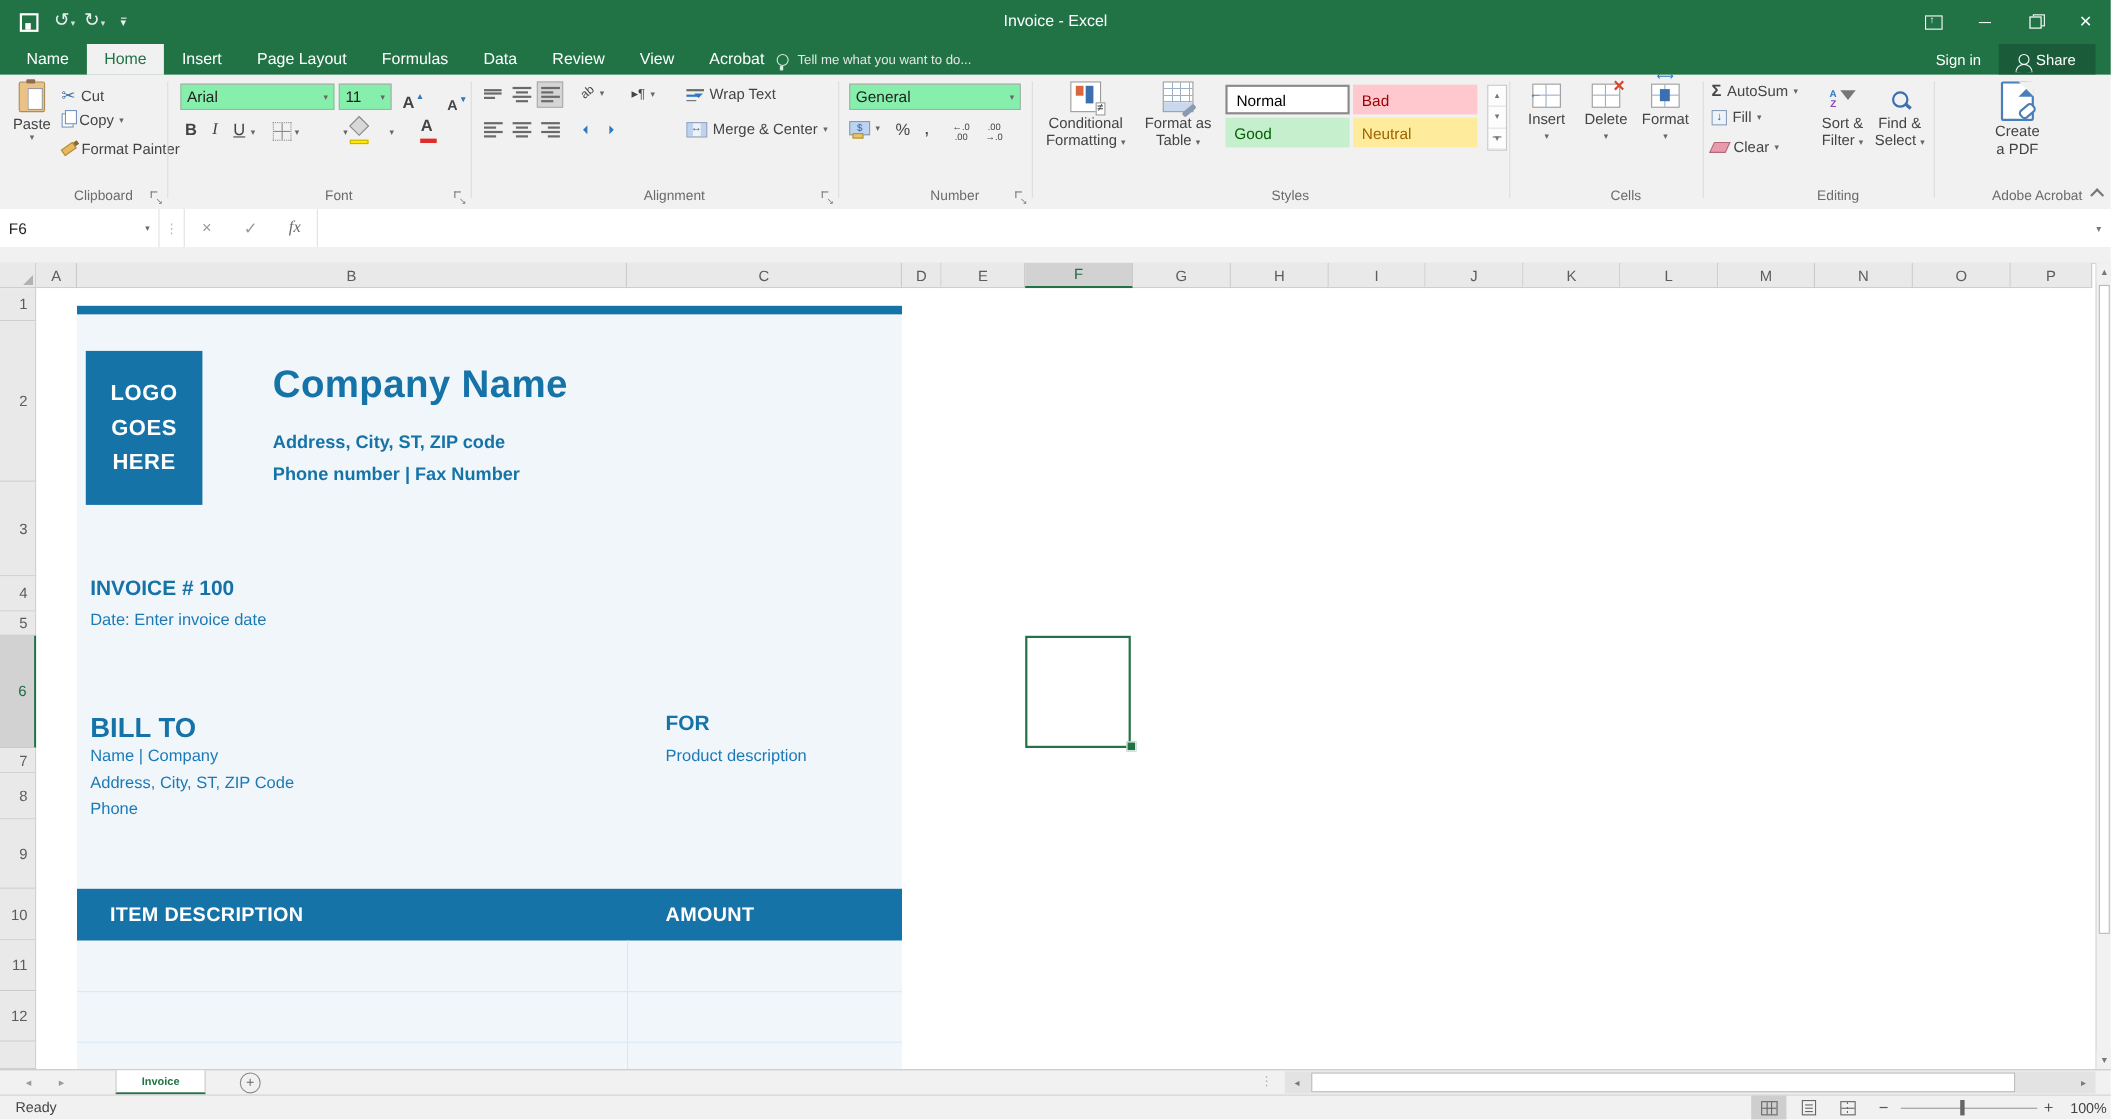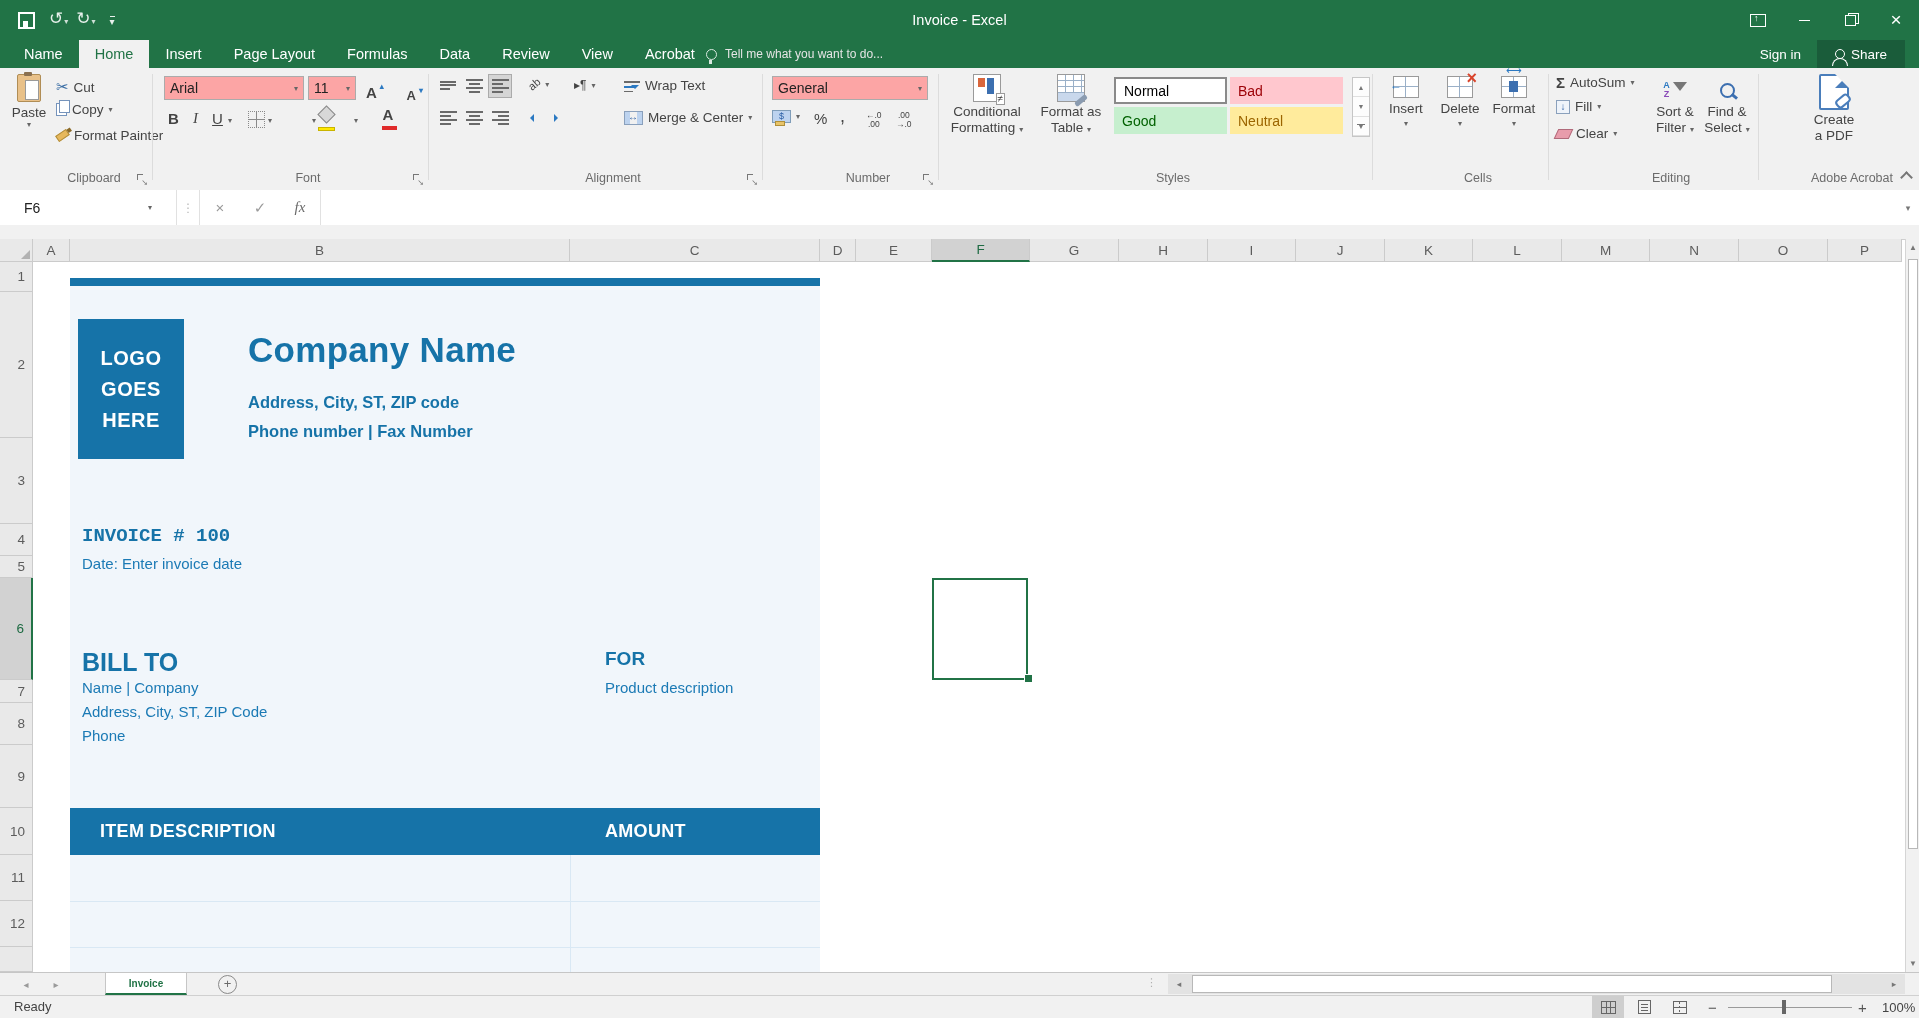--- a/index.html
+++ b/index.html
@@ -41,21 +41,21 @@
   #ribbon{position:absolute;left:0;top:68px;width:1919px;height:122px;background:#f1f1f1;border-bottom:1px solid #d5d5d5;font-size:13.5px;color:#444;}
   .rgroup{position:absolute;top:0;height:122px;}
   .gsep{position:absolute;top:6px;height:106px;width:1px;background:#dcdcdc;}
   .glabel{position:absolute;left:0;right:0;bottom:5px;text-align:center;font-size:12.5px;color:#6b6b6b;margin-left:36px;}
   .launcher{position:absolute;right:5px;bottom:6px;width:10px;height:10px;}
   .launcher::before{content:"";position:absolute;left:0;top:0;width:5px;height:5px;border-left:1px solid #777;border-top:1px solid #777;}
   .launcher::after{content:"↘";position:absolute;right:-1px;bottom:-3px;font-size:8px;color:#777;}
   .abs{position:absolute;}
   .rbtn{display:flex;align-items:center;gap:5px;white-space:nowrap;}
   .dd{font-size:8px;color:#666;}
-  .combo{background:#fca5a5;border:1px solid #ababab;display:flex;align-items:center;justify-content:space-between;padding:0 5px;font-size:14px;color:#222;box-sizing:border-box;}
+  .combo{background:#86efac;border:1px solid #ababab;display:flex;align-items:center;justify-content:space-between;padding:0 5px;font-size:14px;color:#222;box-sizing:border-box;}
 
   
   .ic-paste{width:22px;height:26px;background:#e9c189;border:1px solid #b08d55;border-radius:2px;position:relative;}
   .ic-paste::before{content:"";position:absolute;left:6px;top:-3px;width:8px;height:4px;background:#8a7050;border-radius:1px;}
   .ic-paste::after{content:"";position:absolute;left:7px;top:5px;width:12px;height:18px;background:#fff;border:1px solid #9a9a9a;}
   .ic-cut{color:#3b6ea5;font-size:15px;}
   .ic-copy{width:9px;height:11px;border:1px solid #7593bb;background:#fff;position:relative;}
   .ic-copy::before{content:"";position:absolute;left:2px;top:-4px;width:9px;height:11px;border:1px solid #7593bb;background:#fff;}
   .ic-brush{width:11px;height:5px;background:#e7b85c;border:1px solid #b08d3c;transform:rotate(-35deg);position:relative;}
   .ic-brush::after{content:"";position:absolute;right:-5px;top:0;width:4px;height:4px;background:#8a6a2a;}
@@ -146,21 +146,21 @@
   .ic-mag::after{content:"";position:absolute;left:9px;top:10px;width:7px;height:2.5px;background:#3c6fb0;transform:rotate(40deg);}
 
   
   .ic-pdf{width:26px;height:32px;border:2px solid #4a7ebb;border-radius:2px;position:relative;background:#fff;margin-bottom:2px;}
   .ic-pdf::before{content:"";position:absolute;right:-2px;top:-2px;border:7px solid transparent;border-top-color:#f1f1f1;border-right-color:#f1f1f1;border-bottom-color:#4a7ebb;}
   .ic-pdf::after{content:"";position:absolute;right:-4px;bottom:2px;width:12px;height:6px;border:2px solid #4a7ebb;border-radius:4px;transform:rotate(-40deg);background:#fff;}
   .ic-chev{position:absolute;right:8px;bottom:8px;width:7px;height:7px;border-left:2px solid #777;border-top:2px solid #777;transform:rotate(45deg);}
 
   
   #formulabar{position:absolute;left:0;top:190px;width:1919px;height:35px;background:#fff;border-bottom:1px solid #e1e1e1;display:flex;align-items:stretch;}
-  #namebox{width:128px;display:flex;align-items:center;justify-content:space-between;padding:0 24px;font-size:14px;color:#222;border-right:1px solid #e1e1e1;}
+  #namebox{width:128px;display:flex;align-items:center;justify-content:space-between;padding:0 8px;font-size:14px;color:#222;border-right:1px solid #e1e1e1;}
   #fb-drag{width:22px;display:flex;align-items:center;justify-content:center;color:#b9b9b9;font-size:12px;border-right:1px solid #e1e1e1;}
   .fb-btn{width:40px;display:flex;align-items:center;justify-content:center;color:#9a9a9a;font-size:15px;}
   #fb-fx{font-family:"Liberation Serif",serif;font-style:italic;color:#6a6a6a;border-right:1px solid #e1e1e1;}
   #formula-input{flex:1;display:flex;align-items:center;padding:0 8px;font-size:14px;color:#222;}
   #fb-expand{width:22px;display:flex;align-items:center;justify-content:center;color:#777;font-size:9px;}
   #fb-gap{position:absolute;left:0;top:225px;width:1919px;height:14px;background:#f1f1f1;border-bottom:1px solid #cfcfcf;}
 
   
   #select-all{position:absolute;left:0;top:239px;width:33px;height:23px;background:#e9e9e9;border-right:1px solid #cbcbcb;border-bottom:1px solid #cbcbcb;box-sizing:border-box;}
   #select-all::after{content:"";position:absolute;right:2px;bottom:2px;border-left:9px solid transparent;border-bottom:9px solid #b2b2b2;}
@@ -174,21 +174,21 @@
   
   #canvas{position:absolute;left:33px;top:262px;width:1872px;height:710px;background:#fff;overflow:hidden;}
   #page{position:absolute;left:37px;top:24px;width:750px;height:686px;background:#f1f6fb;}
   #accentbar{position:absolute;left:37px;top:16px;width:750px;height:8px;background:#1673a8;}
   #logo{position:absolute;left:45px;top:57px;width:106px;height:140px;background:#1673a8;color:#fff;font-weight:bold;font-size:20px;line-height:31px;display:flex;flex-direction:column;align-items:center;justify-content:center;letter-spacing:0.5px;}
   .inv-blue{color:#1673a8;}
   .inv-text{position:absolute;white-space:nowrap;}
   #company{left:215px;top:68px;font-size:35px;font-weight:bold;letter-spacing:0.3px;}
   #addr1{left:215px;top:131px;font-size:16.5px;font-weight:bold;}
   #phonefax{left:215px;top:160px;font-size:16.5px;font-weight:bold;}
-  #invno{left:49px;top:263px;font-size:19px;font-weight:bold;font-family:Liberation Mono, monospace;}
+  #invno{left:49px;top:263px;font-size:19px;font-weight:bold;}
   #invdate{left:49px;top:293px;font-size:15px;color:#1b7ab5;}
   #billto{left:49px;top:386px;font-size:25px;font-weight:bold;}
   #for{left:572px;top:386px;font-size:19px;font-weight:bold;}
   #billname{left:49px;top:417px;font-size:15px;color:#1b7ab5;}
   #fordesc{left:572px;top:417px;font-size:15px;color:#1b7ab5;}
   #billaddr{left:49px;top:441px;font-size:15px;color:#1b7ab5;}
   #billphone{left:49px;top:465px;font-size:15px;color:#1b7ab5;}
   #tablebar{position:absolute;left:37px;top:546px;width:750px;height:47px;background:#1673a8;color:#fff;display:flex;align-items:center;}
   #th-item{position:absolute;left:30px;font-size:18px;font-weight:bold;letter-spacing:0.3px;}
   #th-amount{position:absolute;left:535px;font-size:18px;font-weight:bold;letter-spacing:0.3px;}

